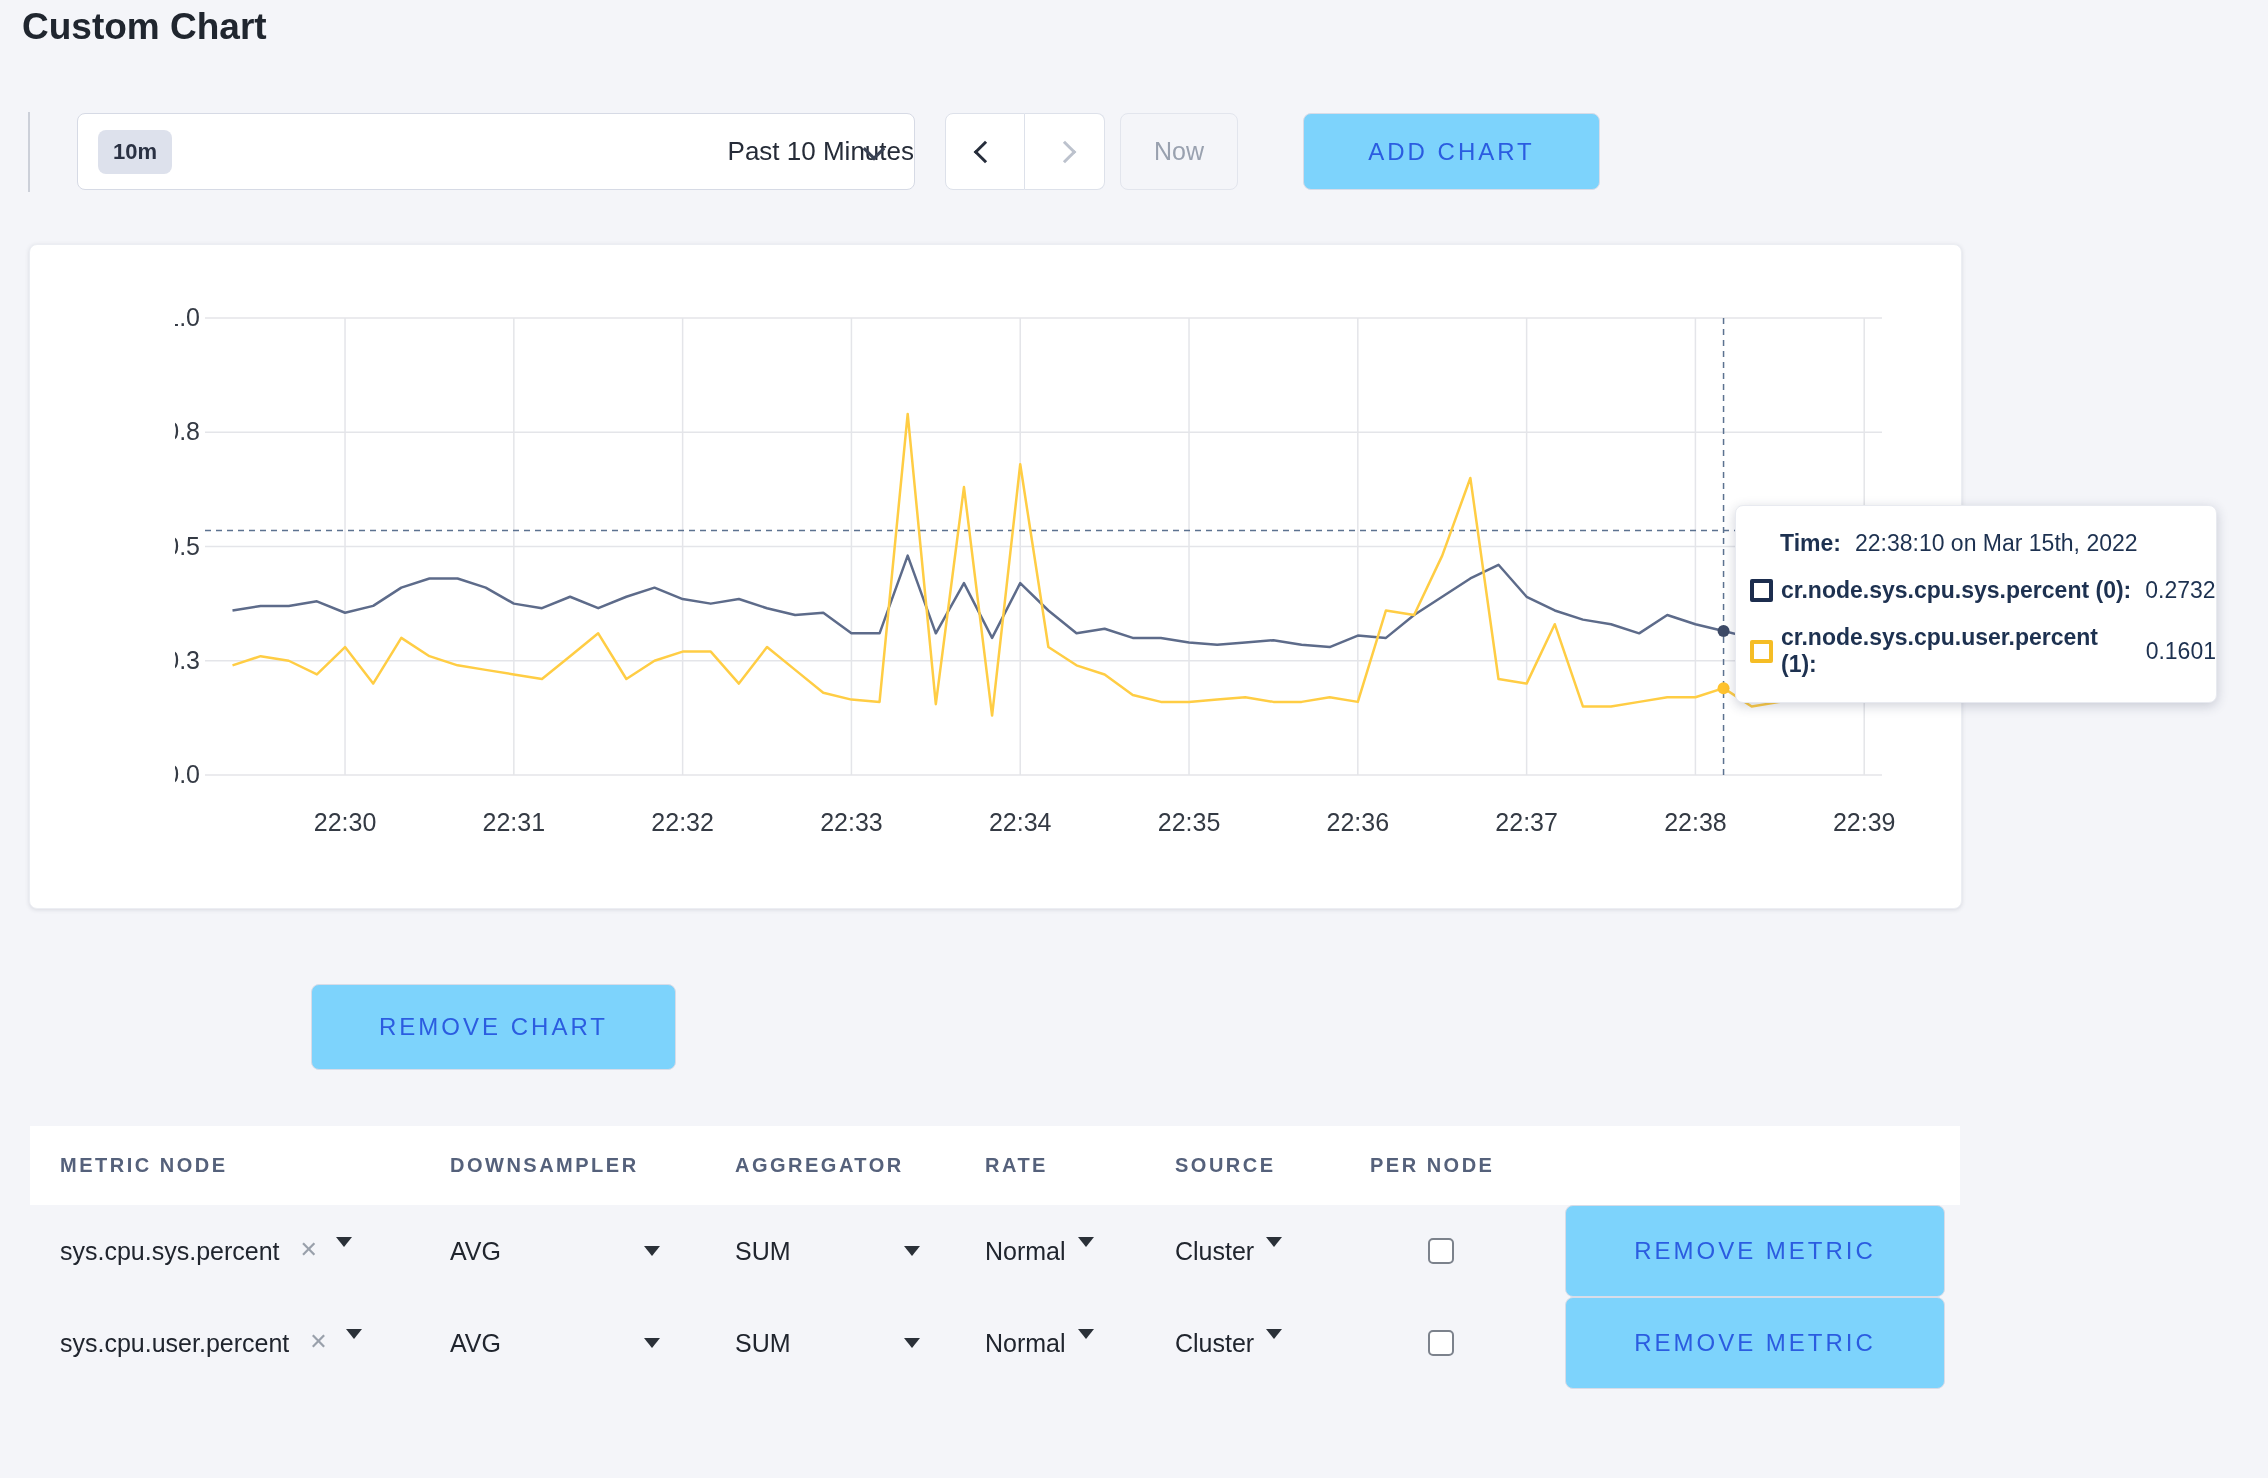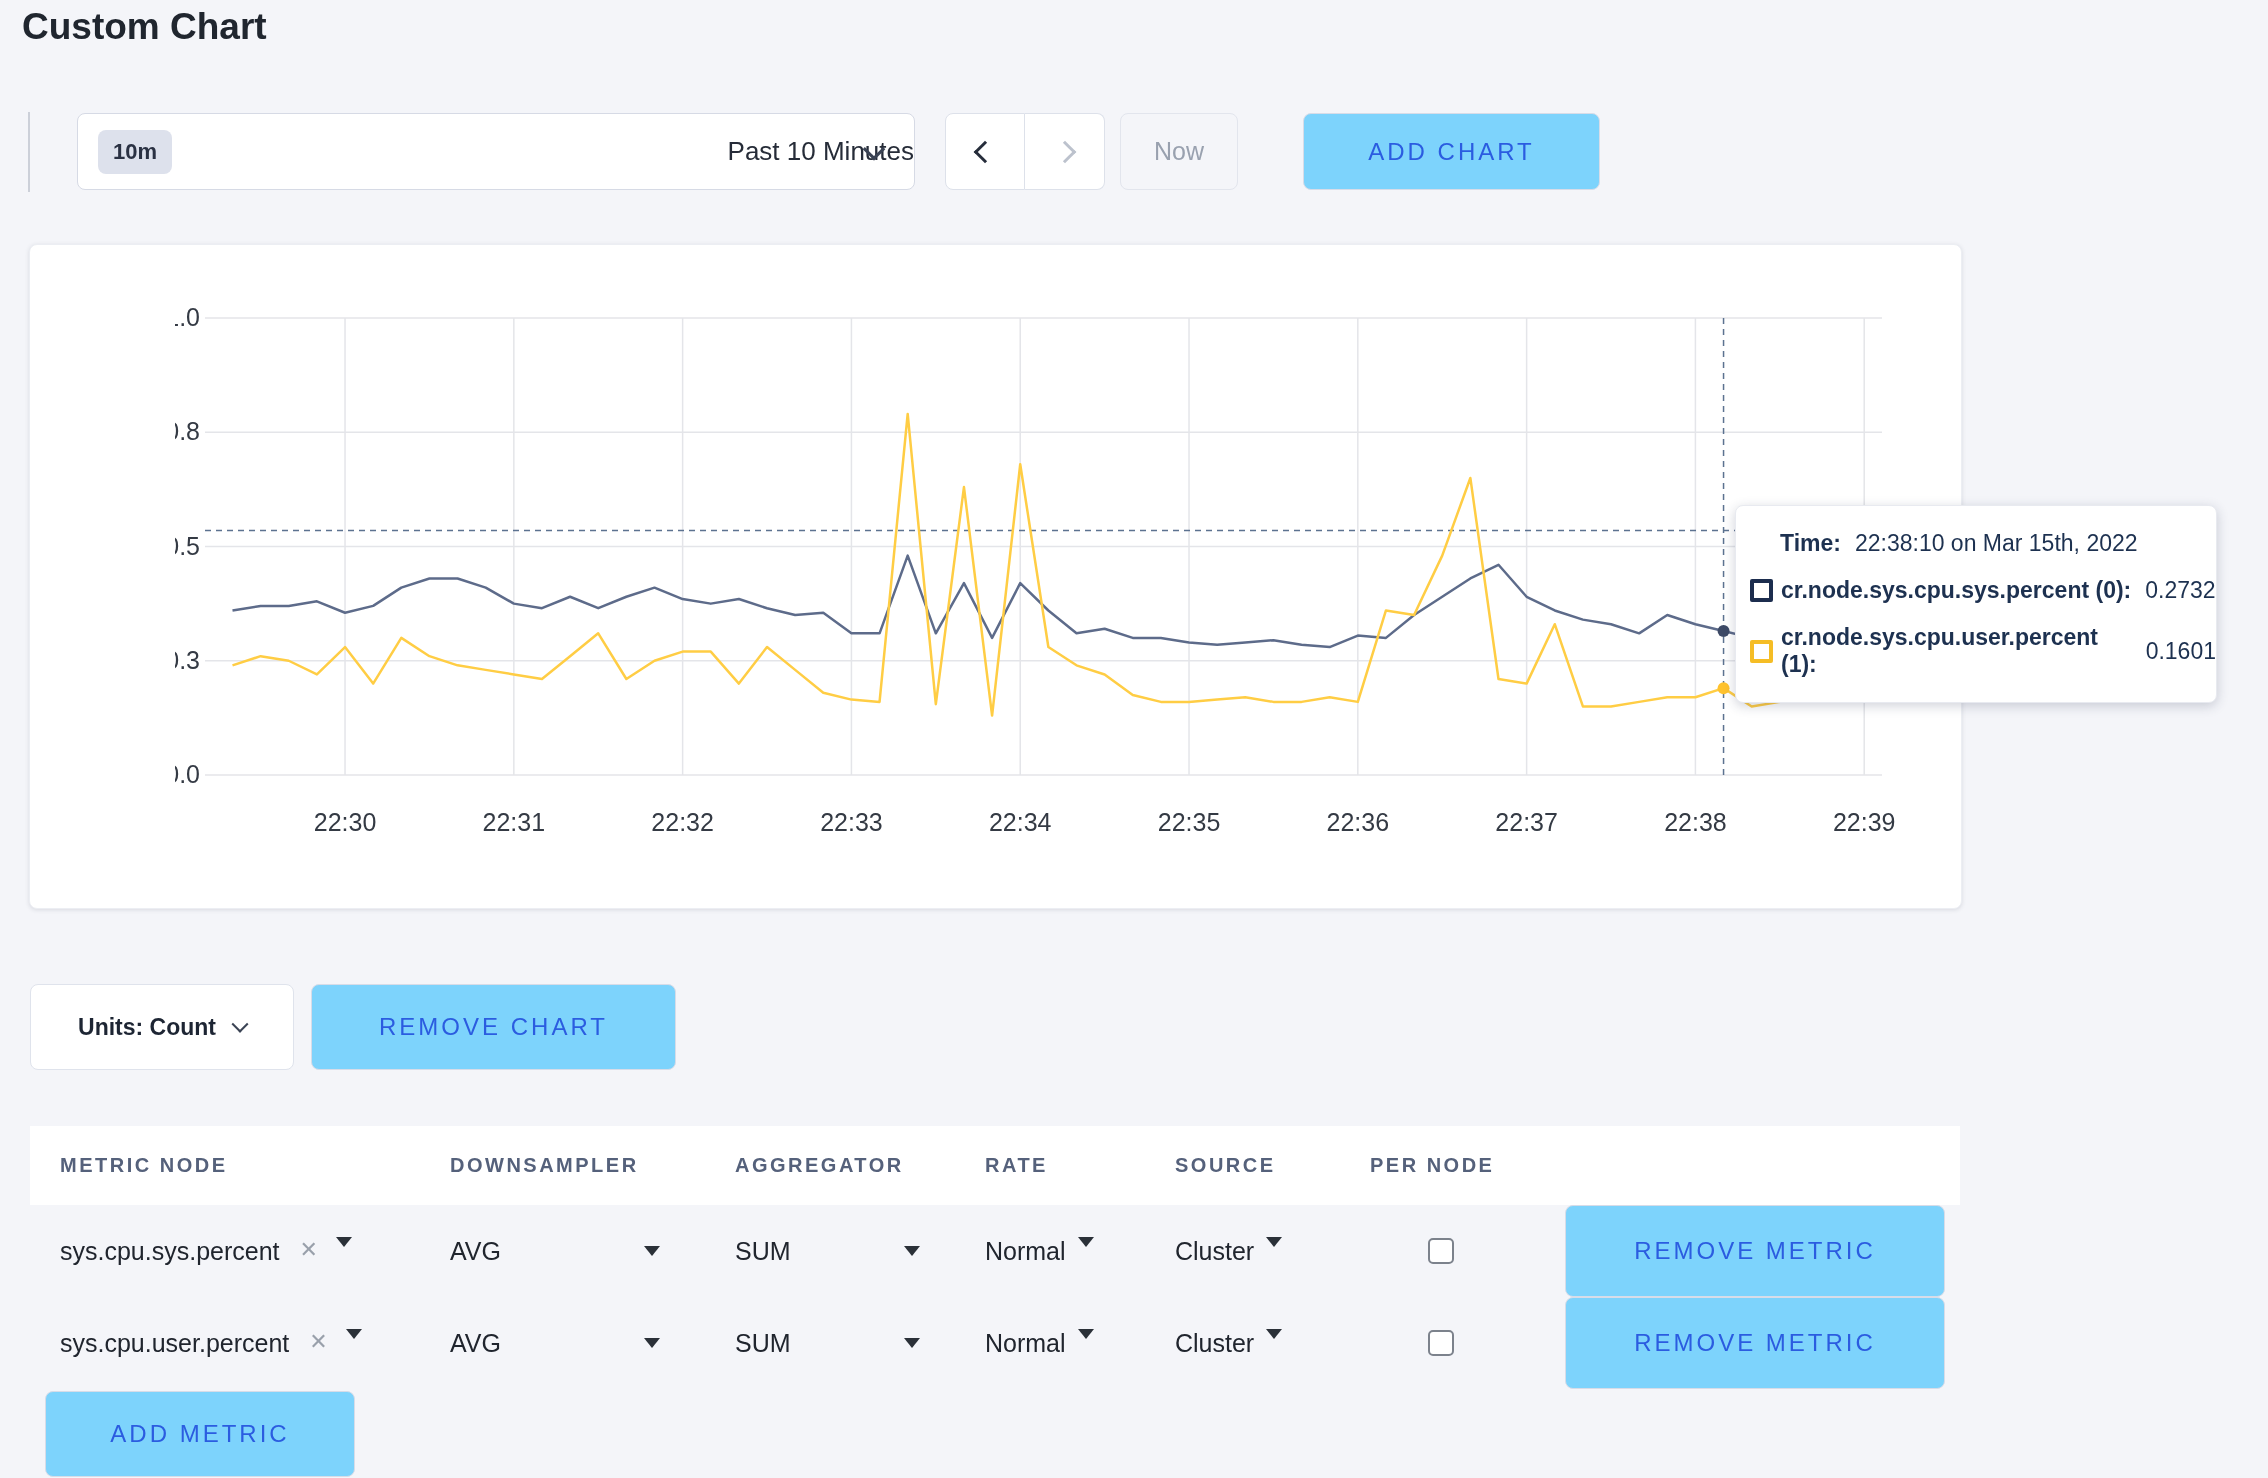--- a/index.html
+++ b/index.html
@@ -152,24 +152,20 @@
       <span class="tt-name">cr.node.sys.cpu.sys.percent (0):</span>
       <span class="tt-val">0.2732</span>
     </div>
     <div class="tt-row">
       <span class="tt-square" style="border-color: rgb(245, 189, 37);"></span>
       <span class="tt-name">cr.node.sys.cpu.user.percent (1):</span>
       <span class="tt-val">0.1601</span>
     </div>
   </div>
 
-  <div class="units-btn">
-    <span class="txt">Units: Count</span>
-    <span class="chev down"></span>
-  </div>
   <div class="blue-btn remove-chart">REMOVE CHART</div>
 
   <div class="thead">
     <div class="tgrid">
       <span class="th">METRIC NODE</span>
       <span class="th">DOWNSAMPLER</span>
       <span class="th">AGGREGATOR</span>
       <span class="th">RATE</span>
       <span class="th">SOURCE</span>
       <span class="th">PER NODE</span>
@@ -242,15 +238,14 @@
       </div>
       <div class="cell">
           <span class="checkbox"></span>
         </div>
       <div class="cell">
           <div class="blue-btn remove-metric">REMOVE METRIC</div>
         </div>
     </div>
   </div>
 
-  <div class="blue-btn add-metric">ADD METRIC</div>
 
 </div>
 
 </body></html>

